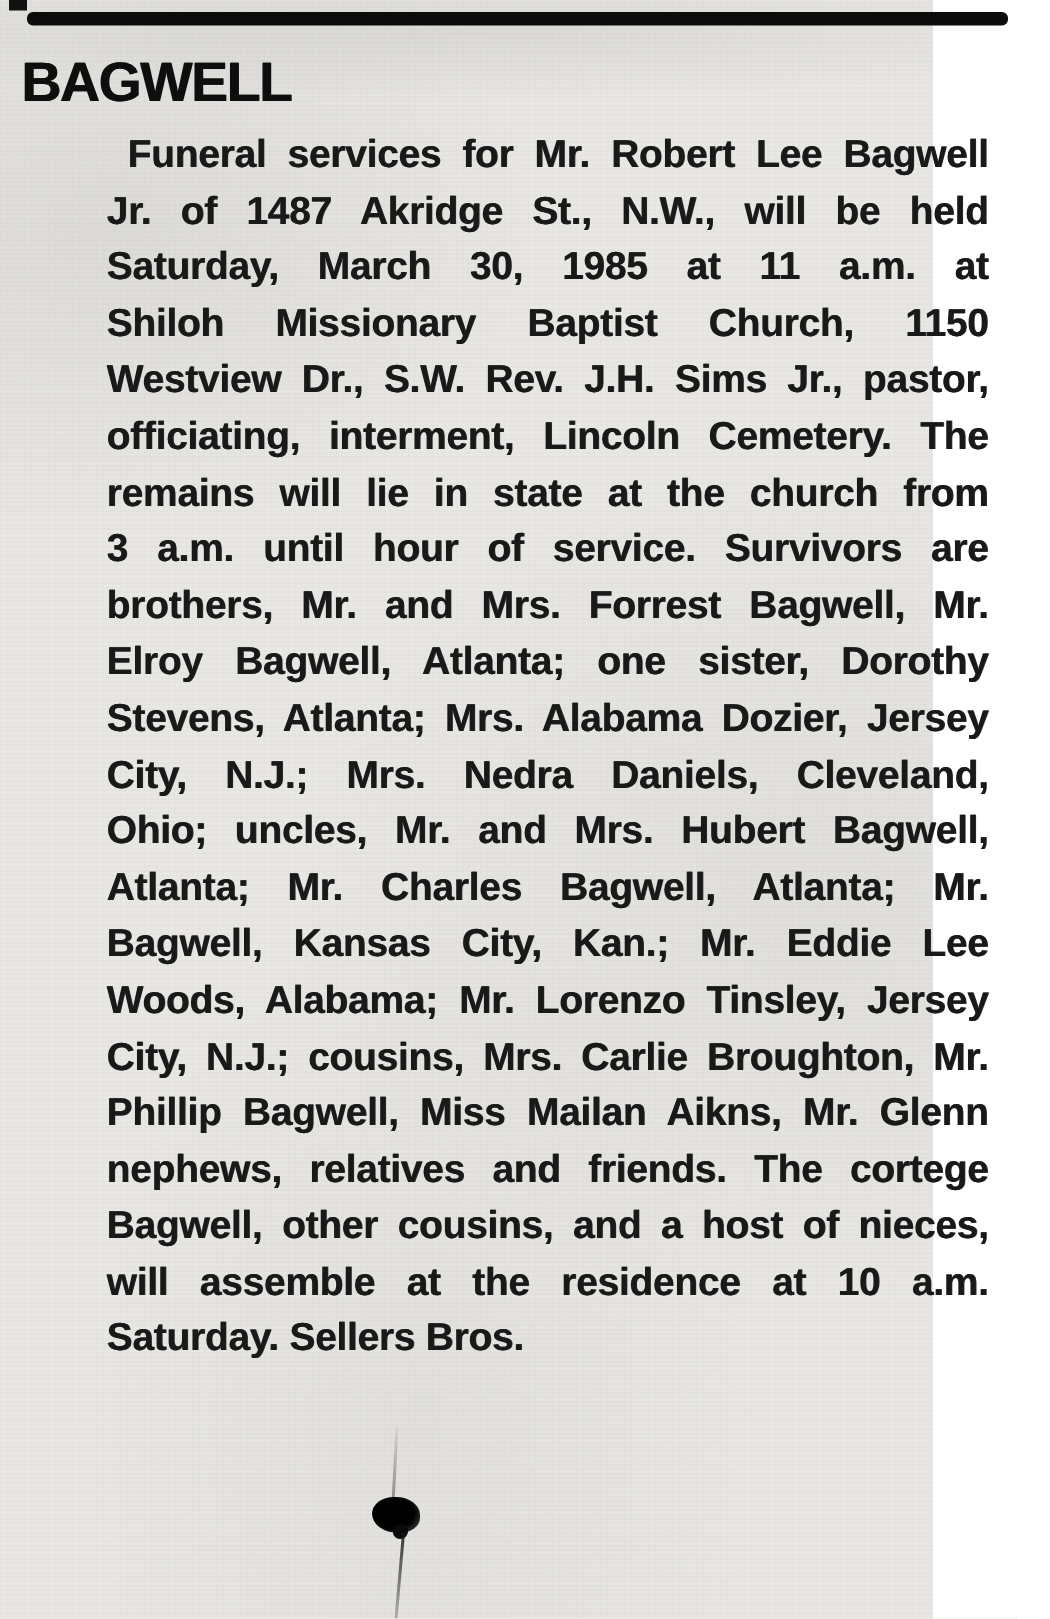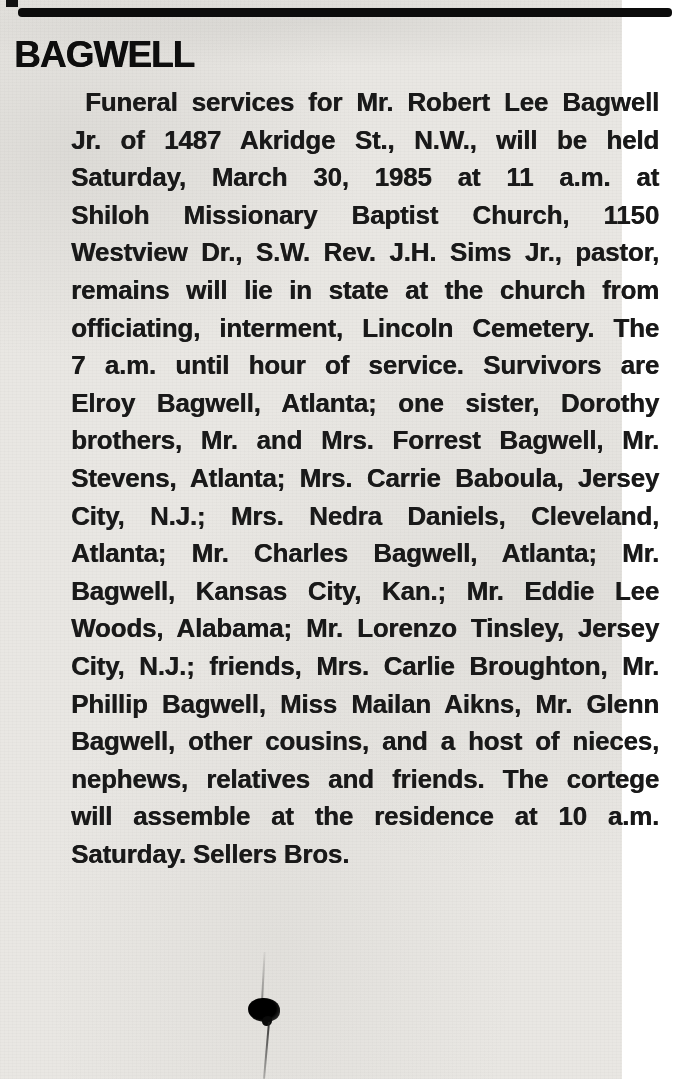--- a/index.html
+++ b/index.html
@@ -100,34 +100,35 @@
 <div class="page">
   <div class="corner-mark"></div>
   <div class="top-rule"></div>
   <h1 class="headline">BAGWELL</h1>
   <div class="body-text">
       <div class="line indent">Funeral services for Mr. Robert Lee Bagwell</div>
       <div class="line">Jr. of 1487 Akridge St., N.W., will be held</div>
       <div class="line">Saturday, March 30, 1985 at 11 a.m. at</div>
       <div class="line">Shiloh Missionary Baptist Church, 1150</div>
       <div class="line">Westview Dr., S.W. Rev. J.H. Sims Jr., pastor,</div>
+      <div class="line">officiating, interment, Lincoln Cemetery. The</div>
       <div class="line">remains will lie in state at the church from</div>
-      <div class="line">officiating, interment, Lincoln Cemetery. The</div>
-      <div class="line">7 a.m. until hour of service. Survivors are</div>
+      <div class="line">3 a.m. until hour of service. Survivors are</div>
+      <div class="line">brothers, Mr. and Mrs. Forrest Bagwell, Mr.</div>
       <div class="line">Elroy Bagwell, Atlanta; one sister, Dorothy</div>
-      <div class="line">brothers, Mr. and Mrs. Forrest Bagwell, Mr.</div>
-      <div class="line">Stevens, Atlanta; Mrs. Carrie Baboula, Jersey</div>
+      <div class="line">Stevens, Atlanta; Mrs. Alabama Dozier, Jersey</div>
       <div class="line">City, N.J.; Mrs. Nedra Daniels, Cleveland,</div>
+      <div class="line">Ohio; uncles, Mr. and Mrs. Hubert Bagwell,</div>
       <div class="line">Atlanta; Mr. Charles Bagwell, Atlanta; Mr.</div>
       <div class="line">Bagwell, Kansas City, Kan.; Mr. Eddie Lee</div>
       <div class="line">Woods, Alabama; Mr. Lorenzo Tinsley, Jersey</div>
-      <div class="line">City, N.J.; friends, Mrs. Carlie Broughton, Mr.</div>
+      <div class="line">City, N.J.; cousins, Mrs. Carlie Broughton, Mr.</div>
       <div class="line">Phillip Bagwell, Miss Mailan Aikns, Mr. Glenn</div>
+      <div class="line">nephews, relatives and friends. The cortege</div>
       <div class="line">Bagwell, other cousins, and a host of nieces,</div>
-      <div class="line">nephews, relatives and friends. The cortege</div>
       <div class="line">will assemble at the residence at 10 a.m.</div>
       <div class="line last">Saturday. Sellers Bros.</div>
     </div>
   <div class="scratch-line-upper"></div>
   <div class="ink-blot"></div>
   <div class="ink-blot-drip"></div>
   <div class="scratch-line"></div>
 </div>
 
 </body></html>

